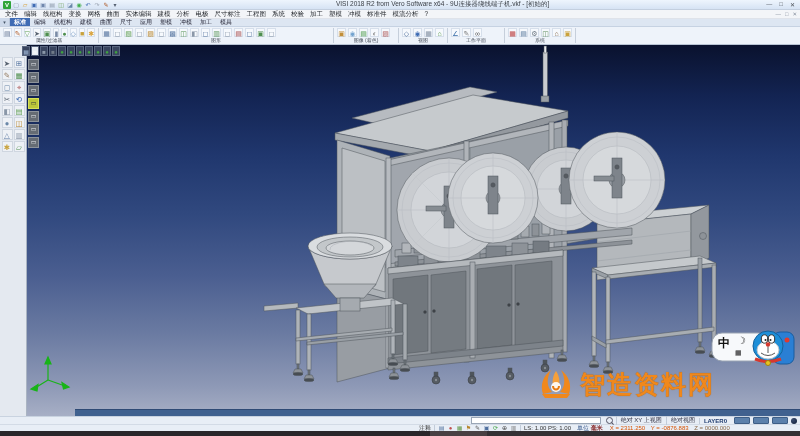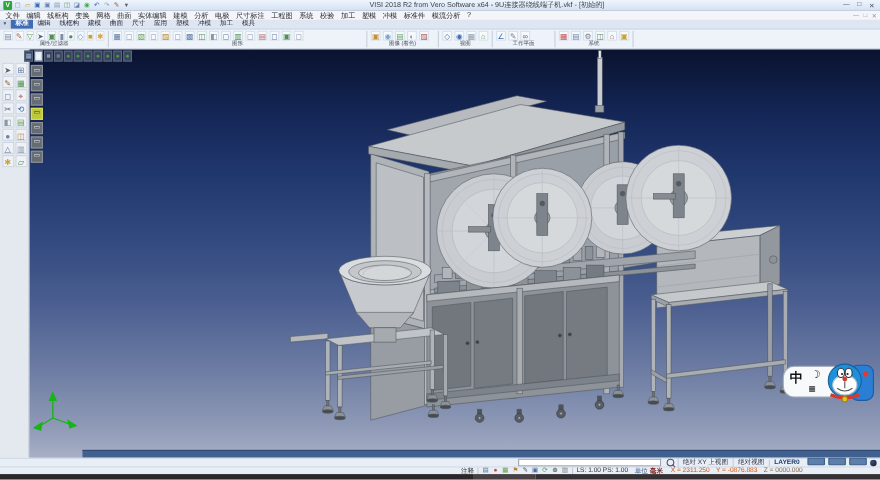--- a/index.html
+++ b/index.html
@@ -485,20 +485,31 @@
         <g stroke="#18b418" stroke-width="1.2" fill="#18b418">
           <line x1="48" y1="380" x2="48" y2="363"></line>
             <polygon points="45,364 51,364 48,357"></polygon>
           <line x1="48" y1="380" x2="65" y2="386"></line>
             <polygon points="62,382.5 63.5,389 69,387"></polygon>
           <line x1="48" y1="380" x2="35" y2="388"></line>
             <polygon points="38,384.5 37,391 31,389"></polygon>
         </g>
       </svg>
 
+      <div class="watermark">
+        <svg width="34" height="34" viewBox="0 0 34 34">
+          <path d="M4,27 C1,18 4,9 12,3 C7,12 8,20 13,25 Z" fill="#f0881c"></path>
+          <path d="M30,27 C33,18 30,9 22,3 C27,12 26,20 21,25 Z" fill="#f0881c"></path>
+          <path d="M17,4 C13,10 12,18 17,26 C22,18 21,10 17,4 Z" fill="#f5a03c"></path>
+          <circle cx="17" cy="20" r="5" fill="#fff" opacity="0.9"></circle>
+          <path d="M14,19 a3,3.5 0 1 0 6,0" stroke="#e87a10" stroke-width="2" fill="none"></path>
+          <path d="M3,27 L31,27 L28,31 L6,31 Z" fill="#f0881c"></path>
+        </svg>
+        <span class="wm-text">智造资料网</span>
+      </div>
 
       <div class="ime">
         <svg width="86" height="42" viewBox="0 0 86 42">
           <rect x="62" y="6" width="21" height="32" rx="7" fill="#2a7fd4" stroke="#1a5d9e"></rect>
           <circle cx="76" cy="14" r="2.5" fill="#e03a30"></circle>
           <rect x="1" y="7" width="56" height="28" rx="10" fill="#f7f9fb" stroke="#9aa4b2"></rect>
           <g>
             <circle cx="57" cy="20" r="15" fill="#1e8fd8" stroke="#14619c"></circle>
             <ellipse cx="57" cy="24" rx="11" ry="9" fill="#fff" stroke="#b8c2cc"></ellipse>
             <ellipse cx="53.5" cy="13" rx="3.2" ry="4.2" fill="#fff" stroke="#333"></ellipse>

